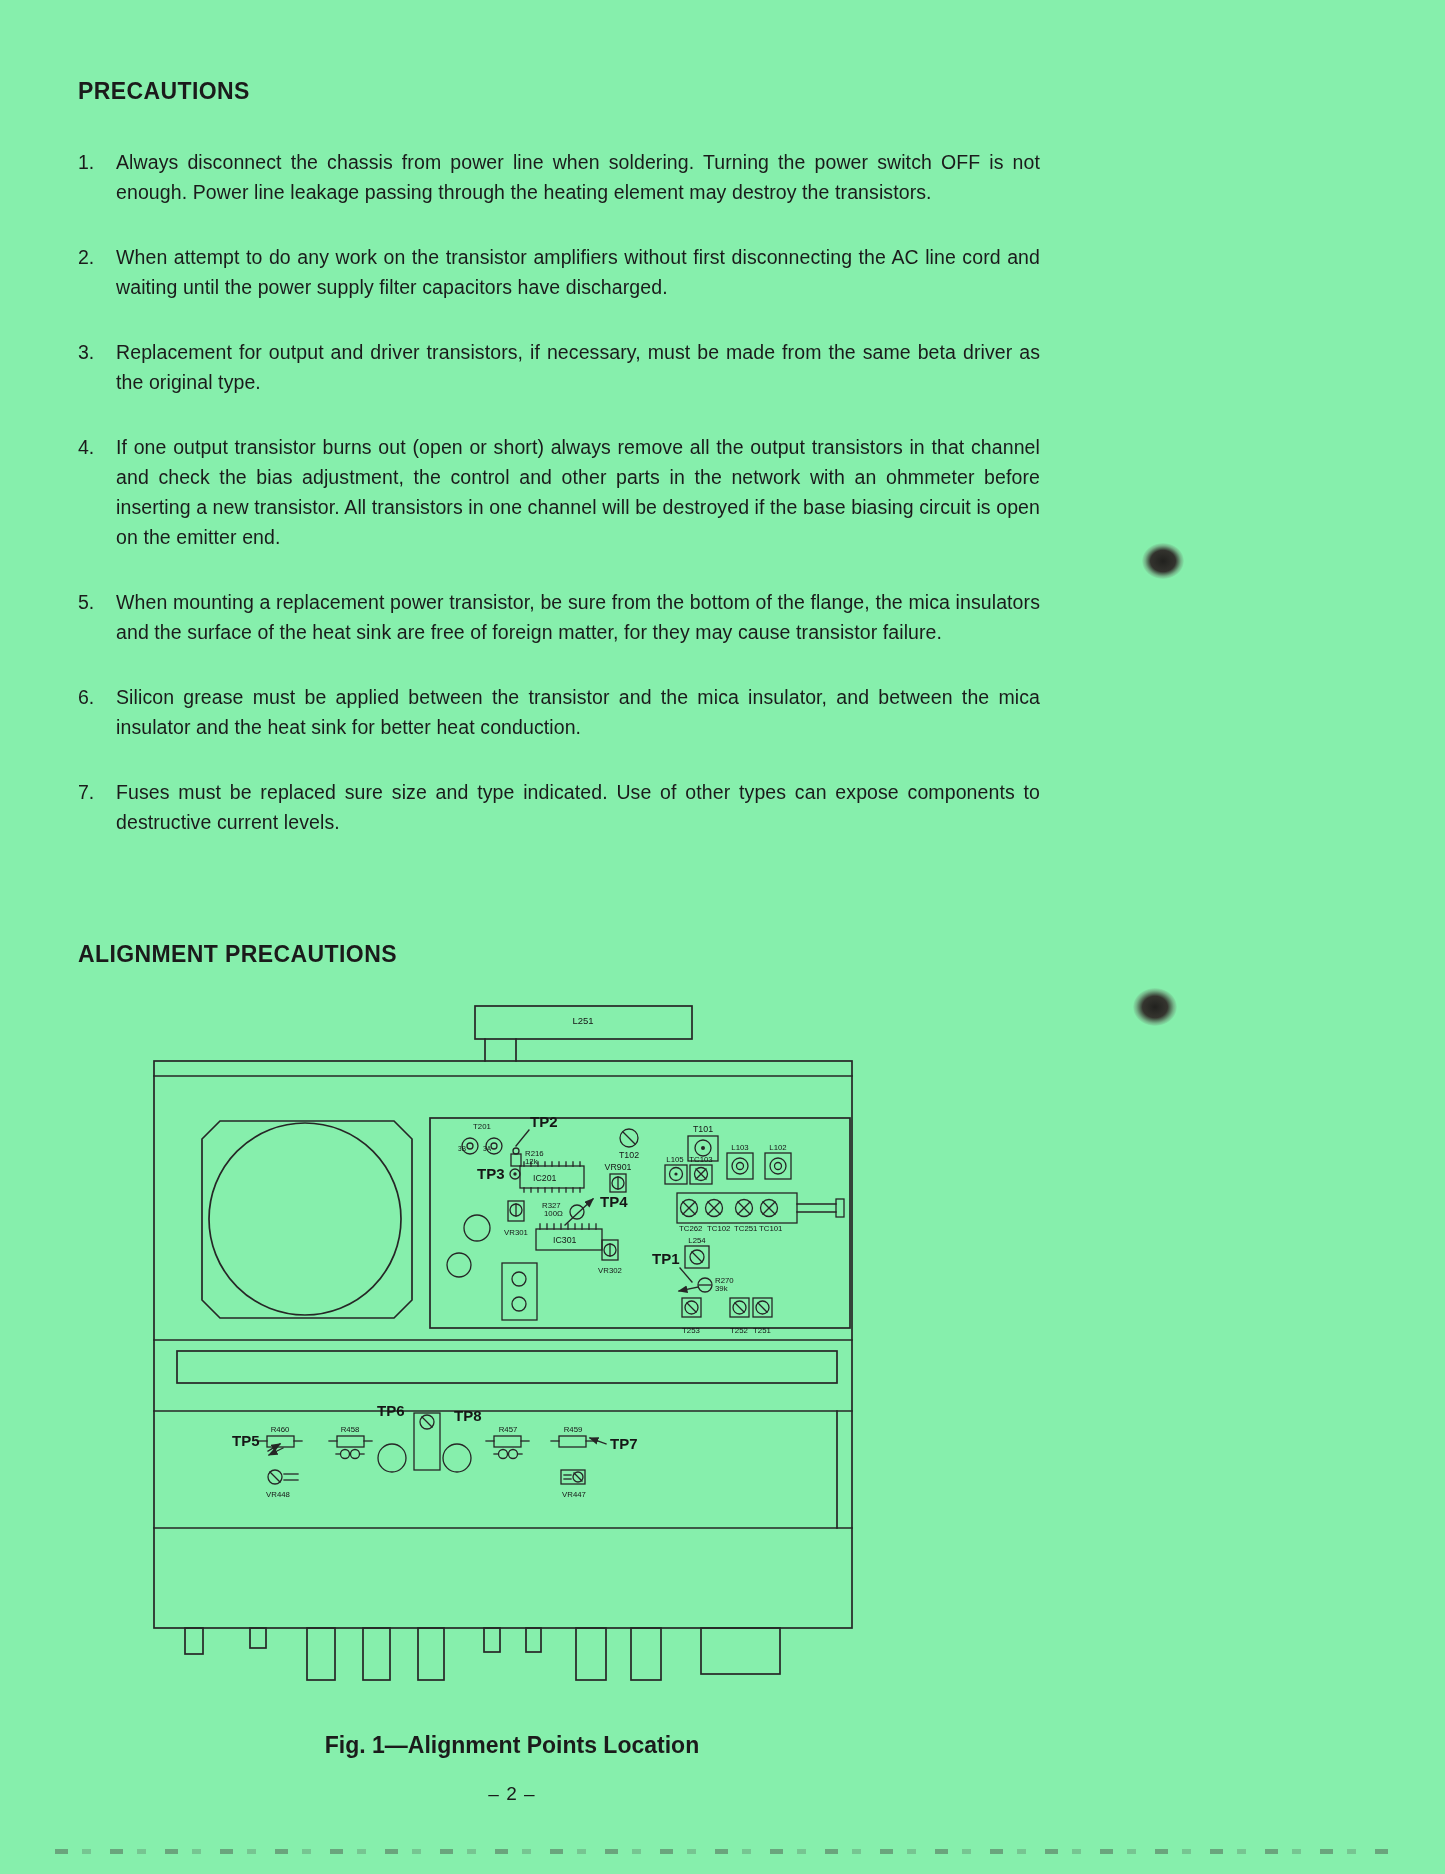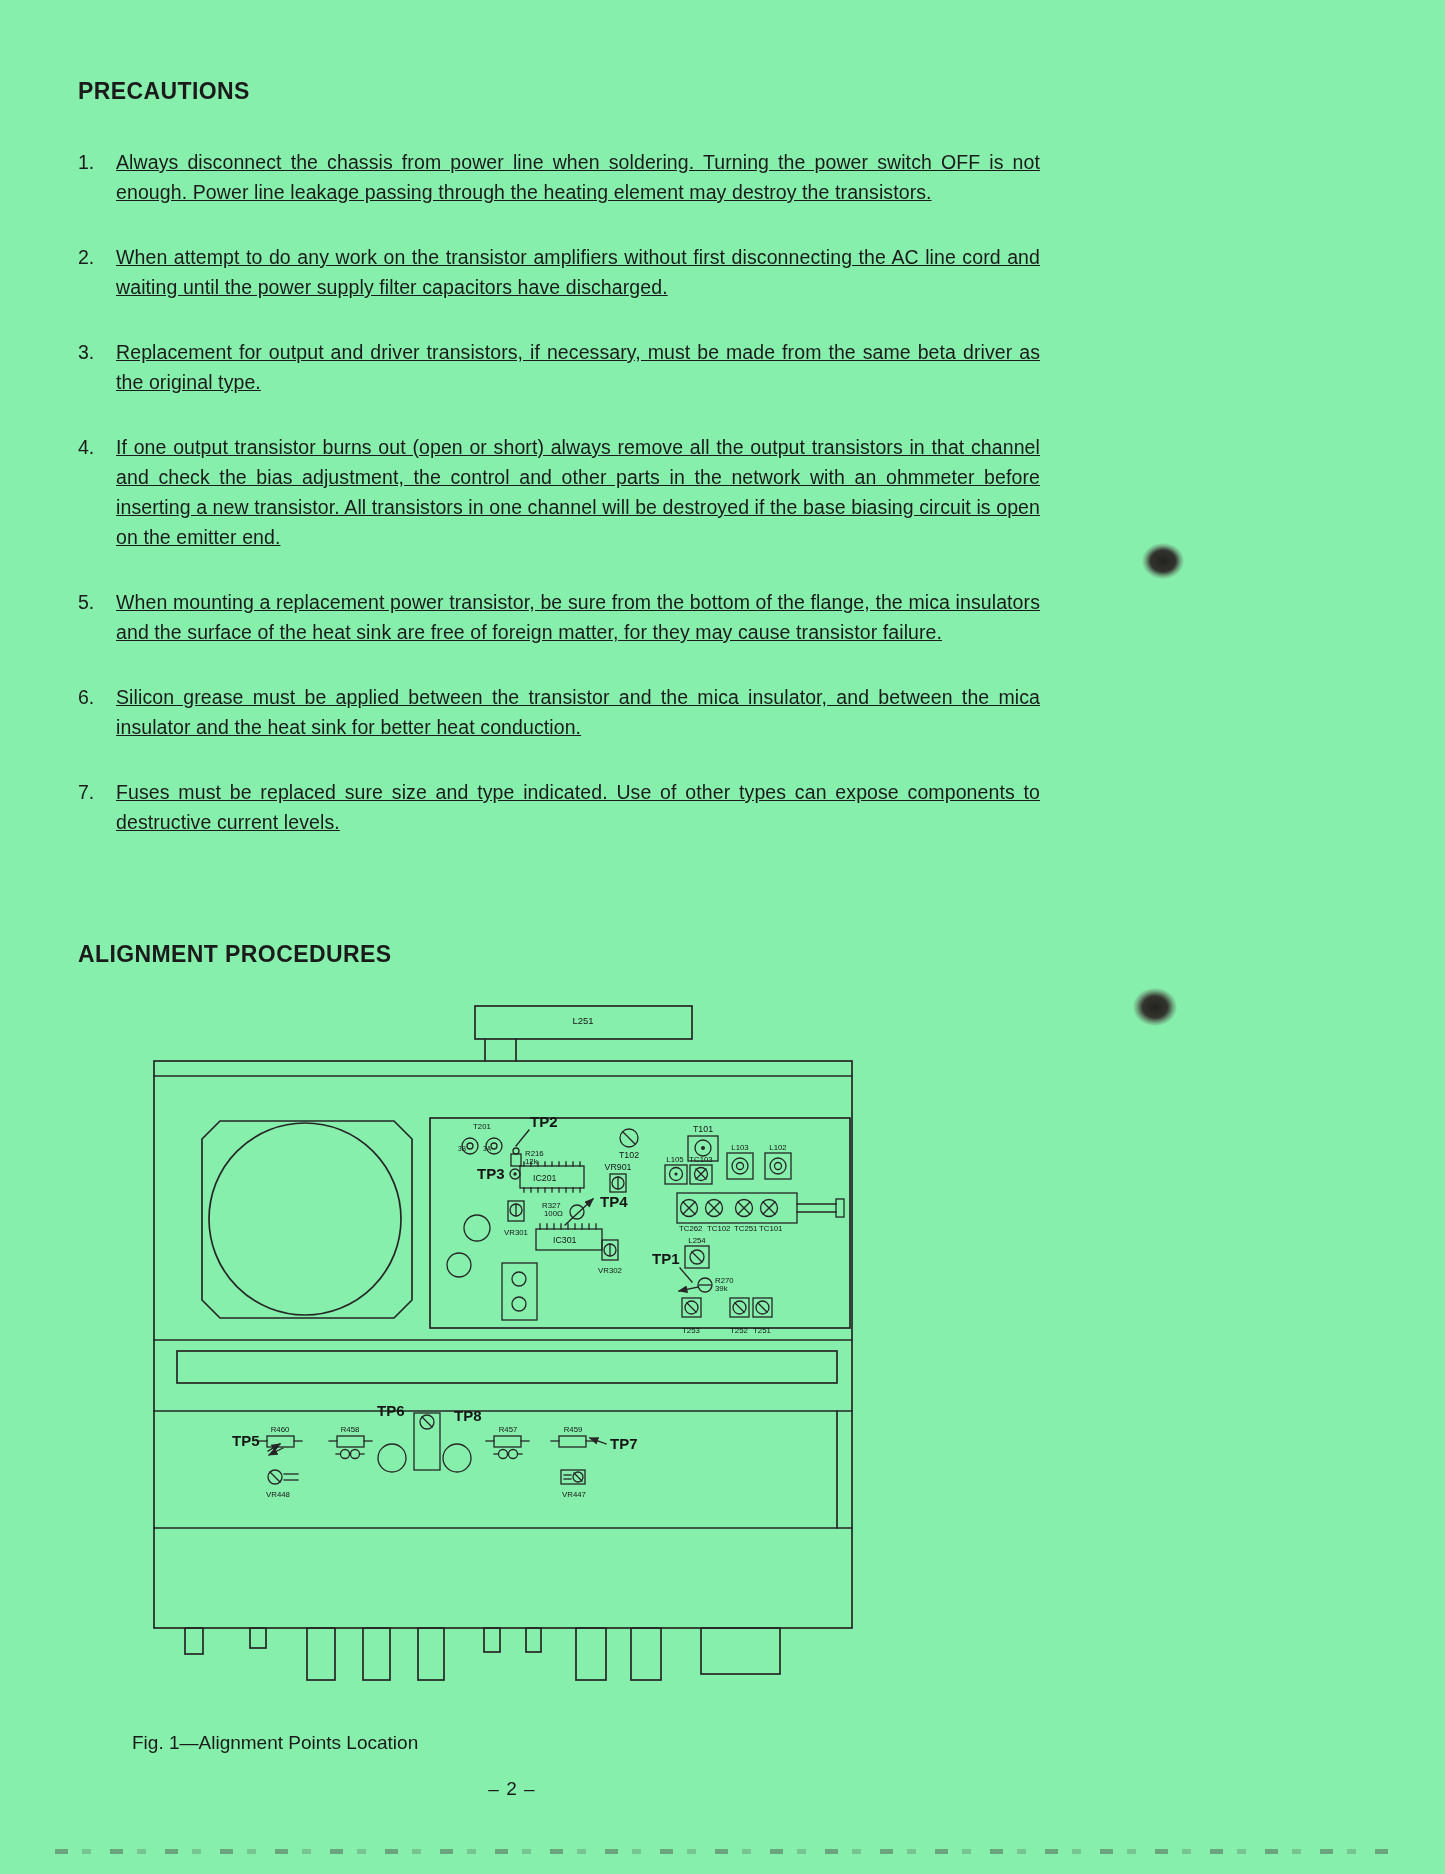--- a/index.html
+++ b/index.html
@@ -11,25 +11,25 @@
     background:#86efac;
     overflow:hidden;
     font-family:"Liberation Sans", sans-serif;
     color:#1b1b1b;
   }
   .content { padding:78px 0 0 78px; width:1045px; }
   .sec-title { font-size:23px; font-weight:bold; letter-spacing:.4px; }
   .plist { margin-top:42px; width:962px; }
   .pitem { display:flex; margin-bottom:35px; font-size:19.5px; line-height:30px; }
   .pitem .num { width:38px; flex:none; }
-  .pitem .txt { flex:1; text-align:justify; letter-spacing:.1px;text-decoration:underline; }
+  .pitem .txt { flex:1; text-align:justify; letter-spacing:.1px; }
   .align-title { margin-top:104px; }
   .fig { margin:20px 0 0 132px; width:760px;text-align:right; }
   .figcap { width:760px; margin-left:132px; margin-top:10px;
-            font-size:19px; font-weight:normal; }
+            text-align:center; font-size:23px; font-weight:bold; }
   .pageno { width:760px; margin-left:132px; margin-top:24px;
             text-align:center; font-size:19px; letter-spacing:1px; }
   
   svg .ln { stroke:#262626; fill:none; stroke-width:1.7; stroke-linecap:square; }
   svg .lnthin { stroke:#262626; fill:none; stroke-width:1.3; stroke-linecap:square; }
   svg .fil { fill:#262626; stroke:none; }
   svg text { fill:#161616; stroke:none; font-family:"Liberation Sans", sans-serif; }
   .t6 { font-size:6.5px; } .t7 { font-size:7.8px; } .t8 { font-size:8.8px; }
   .t9 { font-size:9.5px; } .tp { font-size:15px; font-weight:bold; }
   .mid { text-anchor:middle; }
@@ -75,21 +75,21 @@
       <div class="pitem">
         <span class="num">6.</span>
         <span class="txt">Silicon grease must be applied between the transistor and the mica insulator, and between the mica insulator and the heat sink for better heat conduction.</span>
       </div>
       <div class="pitem">
         <span class="num">7.</span>
         <span class="txt">Fuses must be replaced sure size and type indicated. Use of other types can expose components to destructive current levels.</span>
       </div>
     </div>
 
-    <div class="sec-title align-title">ALIGNMENT PROCEDURES</div>
+    <div class="sec-title align-title">ALIGNMENT PRECAUTIONS</div>
   </div>
 
   <div class="fig">
     <svg width="760" height="730" viewBox="0 0 760 730">
       <defs>
         <marker id="ah" markerWidth="9" markerHeight="8" refX="6.5" refY="3" orient="auto">
           <path d="M0,0 L7.5,3 L0,6 z" fill="#262626" stroke="none"></path>
         </marker>
       </defs>
 

